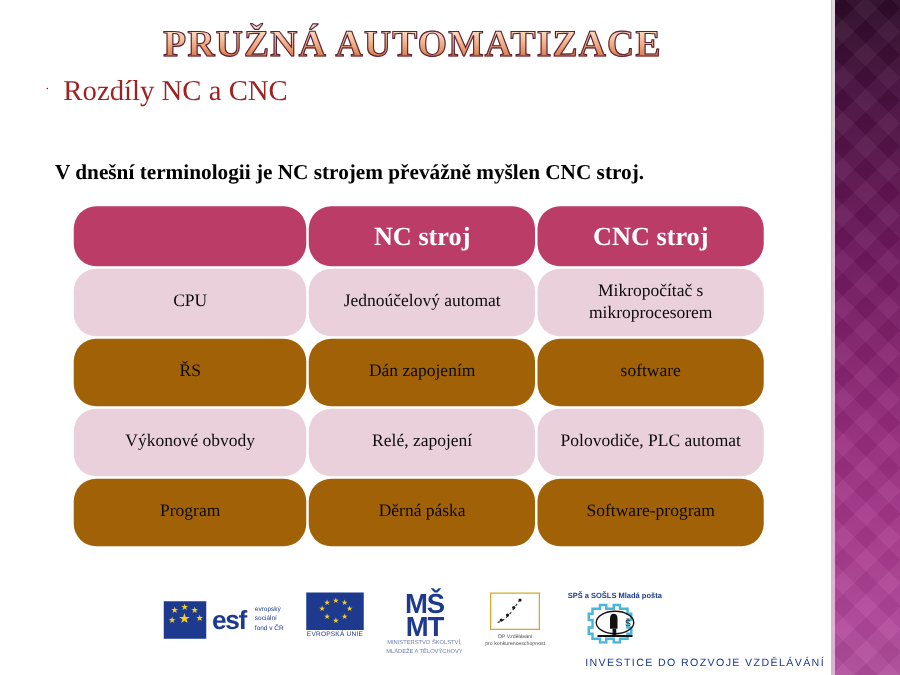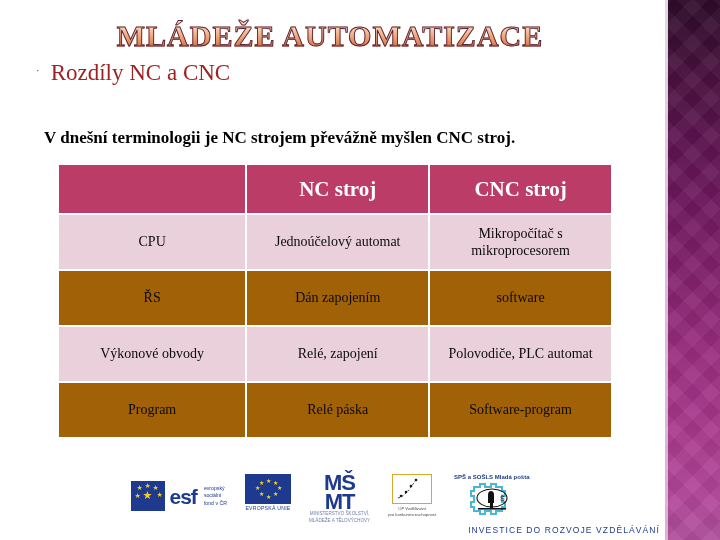--- a/index.html
+++ b/index.html
@@ -142,20 +142,21 @@
     border-collapse: separate;
     border-spacing: 2px;
     width: 100%;
     table-layout: fixed;
   }
   table.cmp th, table.cmp td {
     padding: 0 6px;
     text-align: center;
     vertical-align: middle;
     font-family: "Liberation Serif", "DejaVu Serif", serif;
+    border-radius: 18px;
   }
   table.cmp th {
     height: 48px;
     background: #bc3c68;
     color: #ffffff;
     font-size: 21px;
     font-weight: bold;
   }
   table.cmp th.blank {
     font-size: 0;
@@ -280,21 +281,21 @@
 </head>
 <body>
 
 <div class="slide">
 
   <div class="side-band">
     <div class="side-band-texture"></div>
     <div class="side-band-edge"></div>
   </div>
 
-  <div class="title">MLÁDEŽE AUTOMATIZACE</div>
+  <div class="title">PRUŽNÁ AUTOMATIZACE</div>
 
   <div class="bullet-row">
     <span class="bullet-mark">·</span>
     <span class="bullet-text">Rozdíly NC a CNC</span>
   </div>
 
   <div class="line-bold">V dnešní terminologii je NC strojem převážně myšlen CNC stroj.</div>
 
   <div class="tbl-wrap">
     <table class="cmp">
@@ -321,21 +322,21 @@
           <td>Dán zapojením</td>
           <td>software</td>
         </tr>
         <tr class="shade">
           <td>Výkonové obvody</td>
           <td>Relé, zapojení</td>
           <td>Polovodiče, PLC automat</td>
         </tr>
         <tr class="light">
           <td>Program</td>
-          <td>Relé páska</td>
+          <td>Děrná páska</td>
           <td>Software-program</td>
         </tr>
       </tbody>
     </table>
   </div>
 
   <div class="footer">
     <div class="logo-row">
 
       <div class="logo esf">

